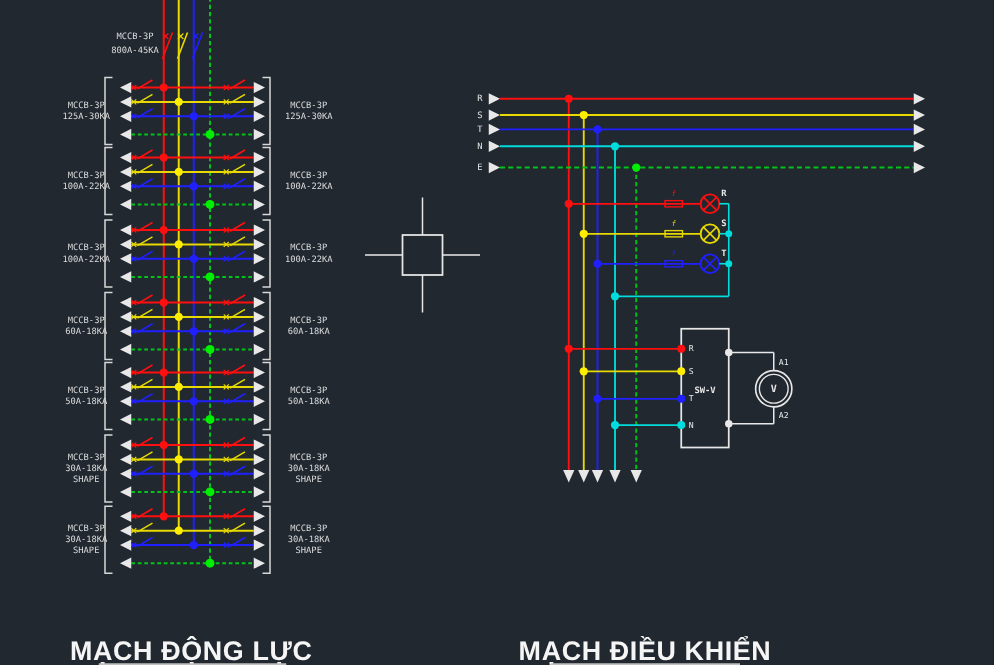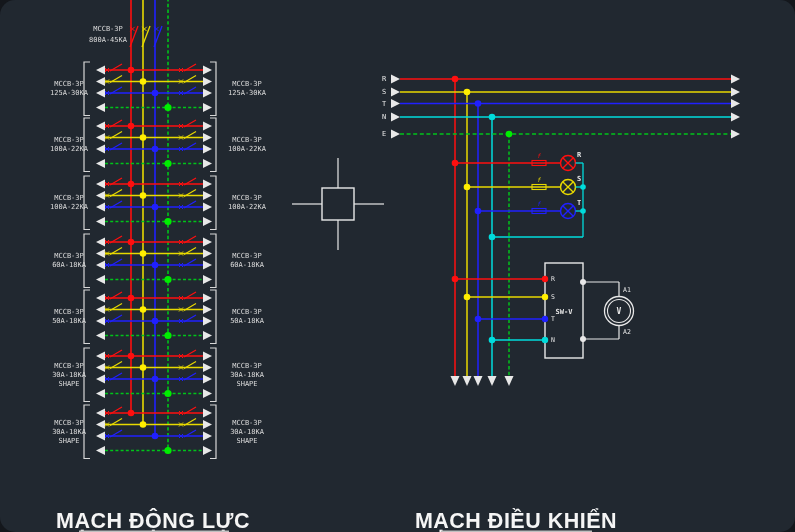--- a/index.html
+++ b/index.html
@@ -1,21 +1,20 @@
 <!DOCTYPE html>
 <html><head>
 <meta charset="utf-8">
 <style>
   html,body{margin:0;padding:0;background:#14171c;}
   .stage{
     position:relative;
     width:795px;height:532px;
     overflow:hidden;
     font-family:"Liberation Sans", sans-serif;
-    border-radius:15px;
   }
   svg{position:absolute;left:0;top:0;}
   .small-label{font-family:"DejaVu Sans Mono", monospace;}
   .title-text{font-family:"Liberation Sans", sans-serif;font-weight:bold;letter-spacing:.5px;}
 </style>
 </head>
 <body>
 
 <div class="stage" style="background: rgb(33, 40, 48);">
   <svg id="schematic" width="795" height="532" viewBox="0 0 795 532">

